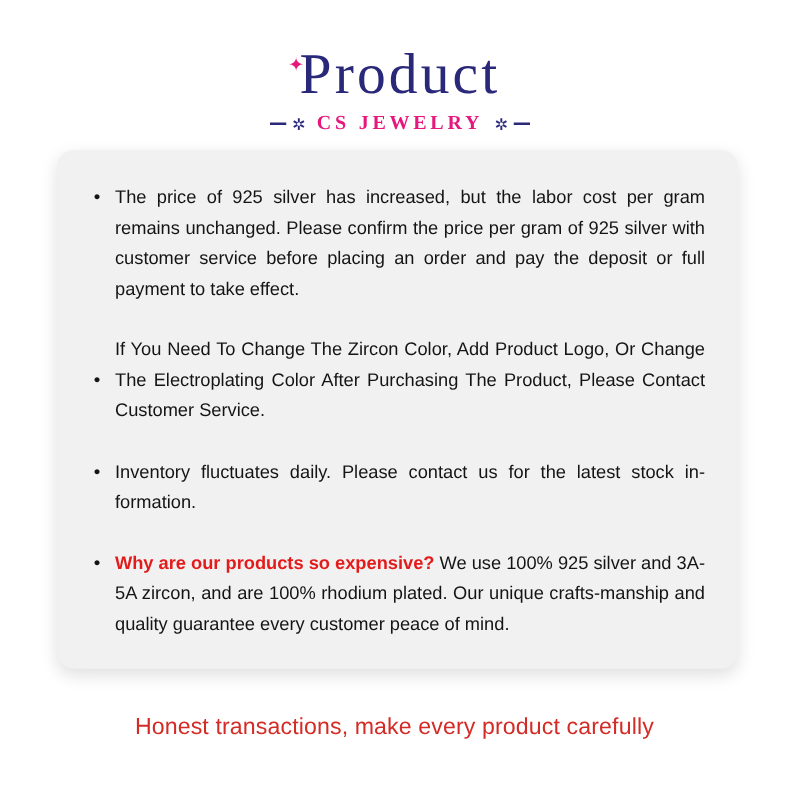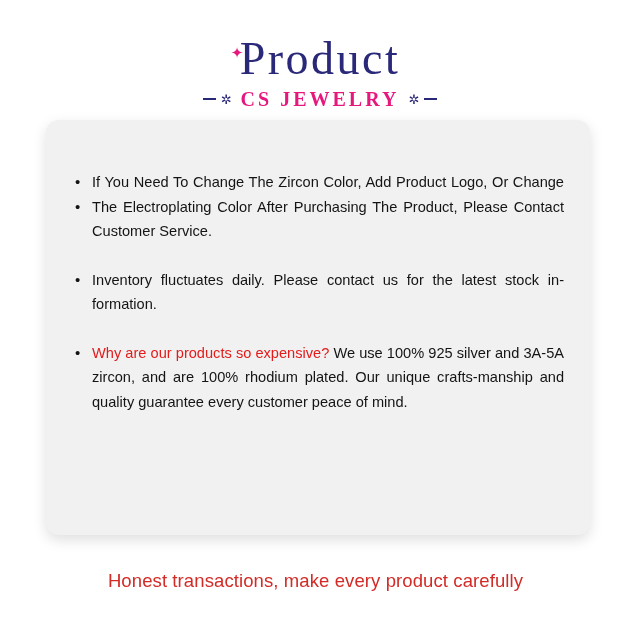--- a/index.html
+++ b/index.html
@@ -66,21 +66,21 @@
   .ornament {
     font-size: 13px;
     line-height: 13px;
     color: #2a2878;
     position: relative;
     top: 0px;
   }
 
   .brand-sub-text {
     font-family: "Liberation Serif", serif;
-    font-size: 20px;
+    font-size: 16px;
     line-height: 18px;
     font-weight: 700;
     letter-spacing: 3px;
     color: #e6187e;
     padding: 0 4px;
     white-space: nowrap;
   }
 
   
   .card {
@@ -127,21 +127,21 @@
     color: #141414;
   }
   .note-bullet.centered {
     top: 50%;
     transform: translateY(-50%);
     line-height: 10px;
   }
 
   .highlight {
     color: #e31b1b;
-    font-weight: 400;
+    font-weight: 700;
   }
 
   
   .footer {
     position: absolute;
     left: 0;
     top: 568px;
     width: 631px;
     text-align: center;
     font-size: 18.5px;
@@ -162,20 +162,20 @@
     <span class="rule"></span>
     <span class="ornament">✲</span>
     <span class="brand-sub-text">CS JEWELRY</span>
     <span class="ornament">✲</span>
     <span class="rule"></span>
   </div>
 </div>
 
 <div class="card">
   <ul class="notes" id="notes-list">
-      <li class="note"><span class="note-bullet">•</span></li>
+      <li class="note"><span class="note-bullet">•</span><span>The price of 925 silver has increased, but the labor cost per gram remains unchanged. Please confirm the price per gram of 925 silver with customer service before placing an order and pay the deposit or full payment to take effect.</span></li>
       <li class="note"><span class="note-bullet centered">•</span><span>If You Need To Change The Zircon Color, Add Product Logo, Or Change The Electroplating Color After Purchasing The Product, Please Contact Customer Service.</span></li>
       <li class="note"><span class="note-bullet">•</span><span>Inventory fluctuates daily. Please contact us for the latest stock in-formation.</span></li>
       <li class="note"><span class="note-bullet">•</span><span class="highlight">Why are our products so expensive?</span><span> We use 100% 925 silver and 3A-5A zircon, and are 100% rhodium plated. Our unique crafts-manship and quality guarantee every customer peace of mind.</span></li>
     </ul>
 </div>
 
 <div class="footer">Honest transactions, make every product carefully</div>
 
 </body></html>

